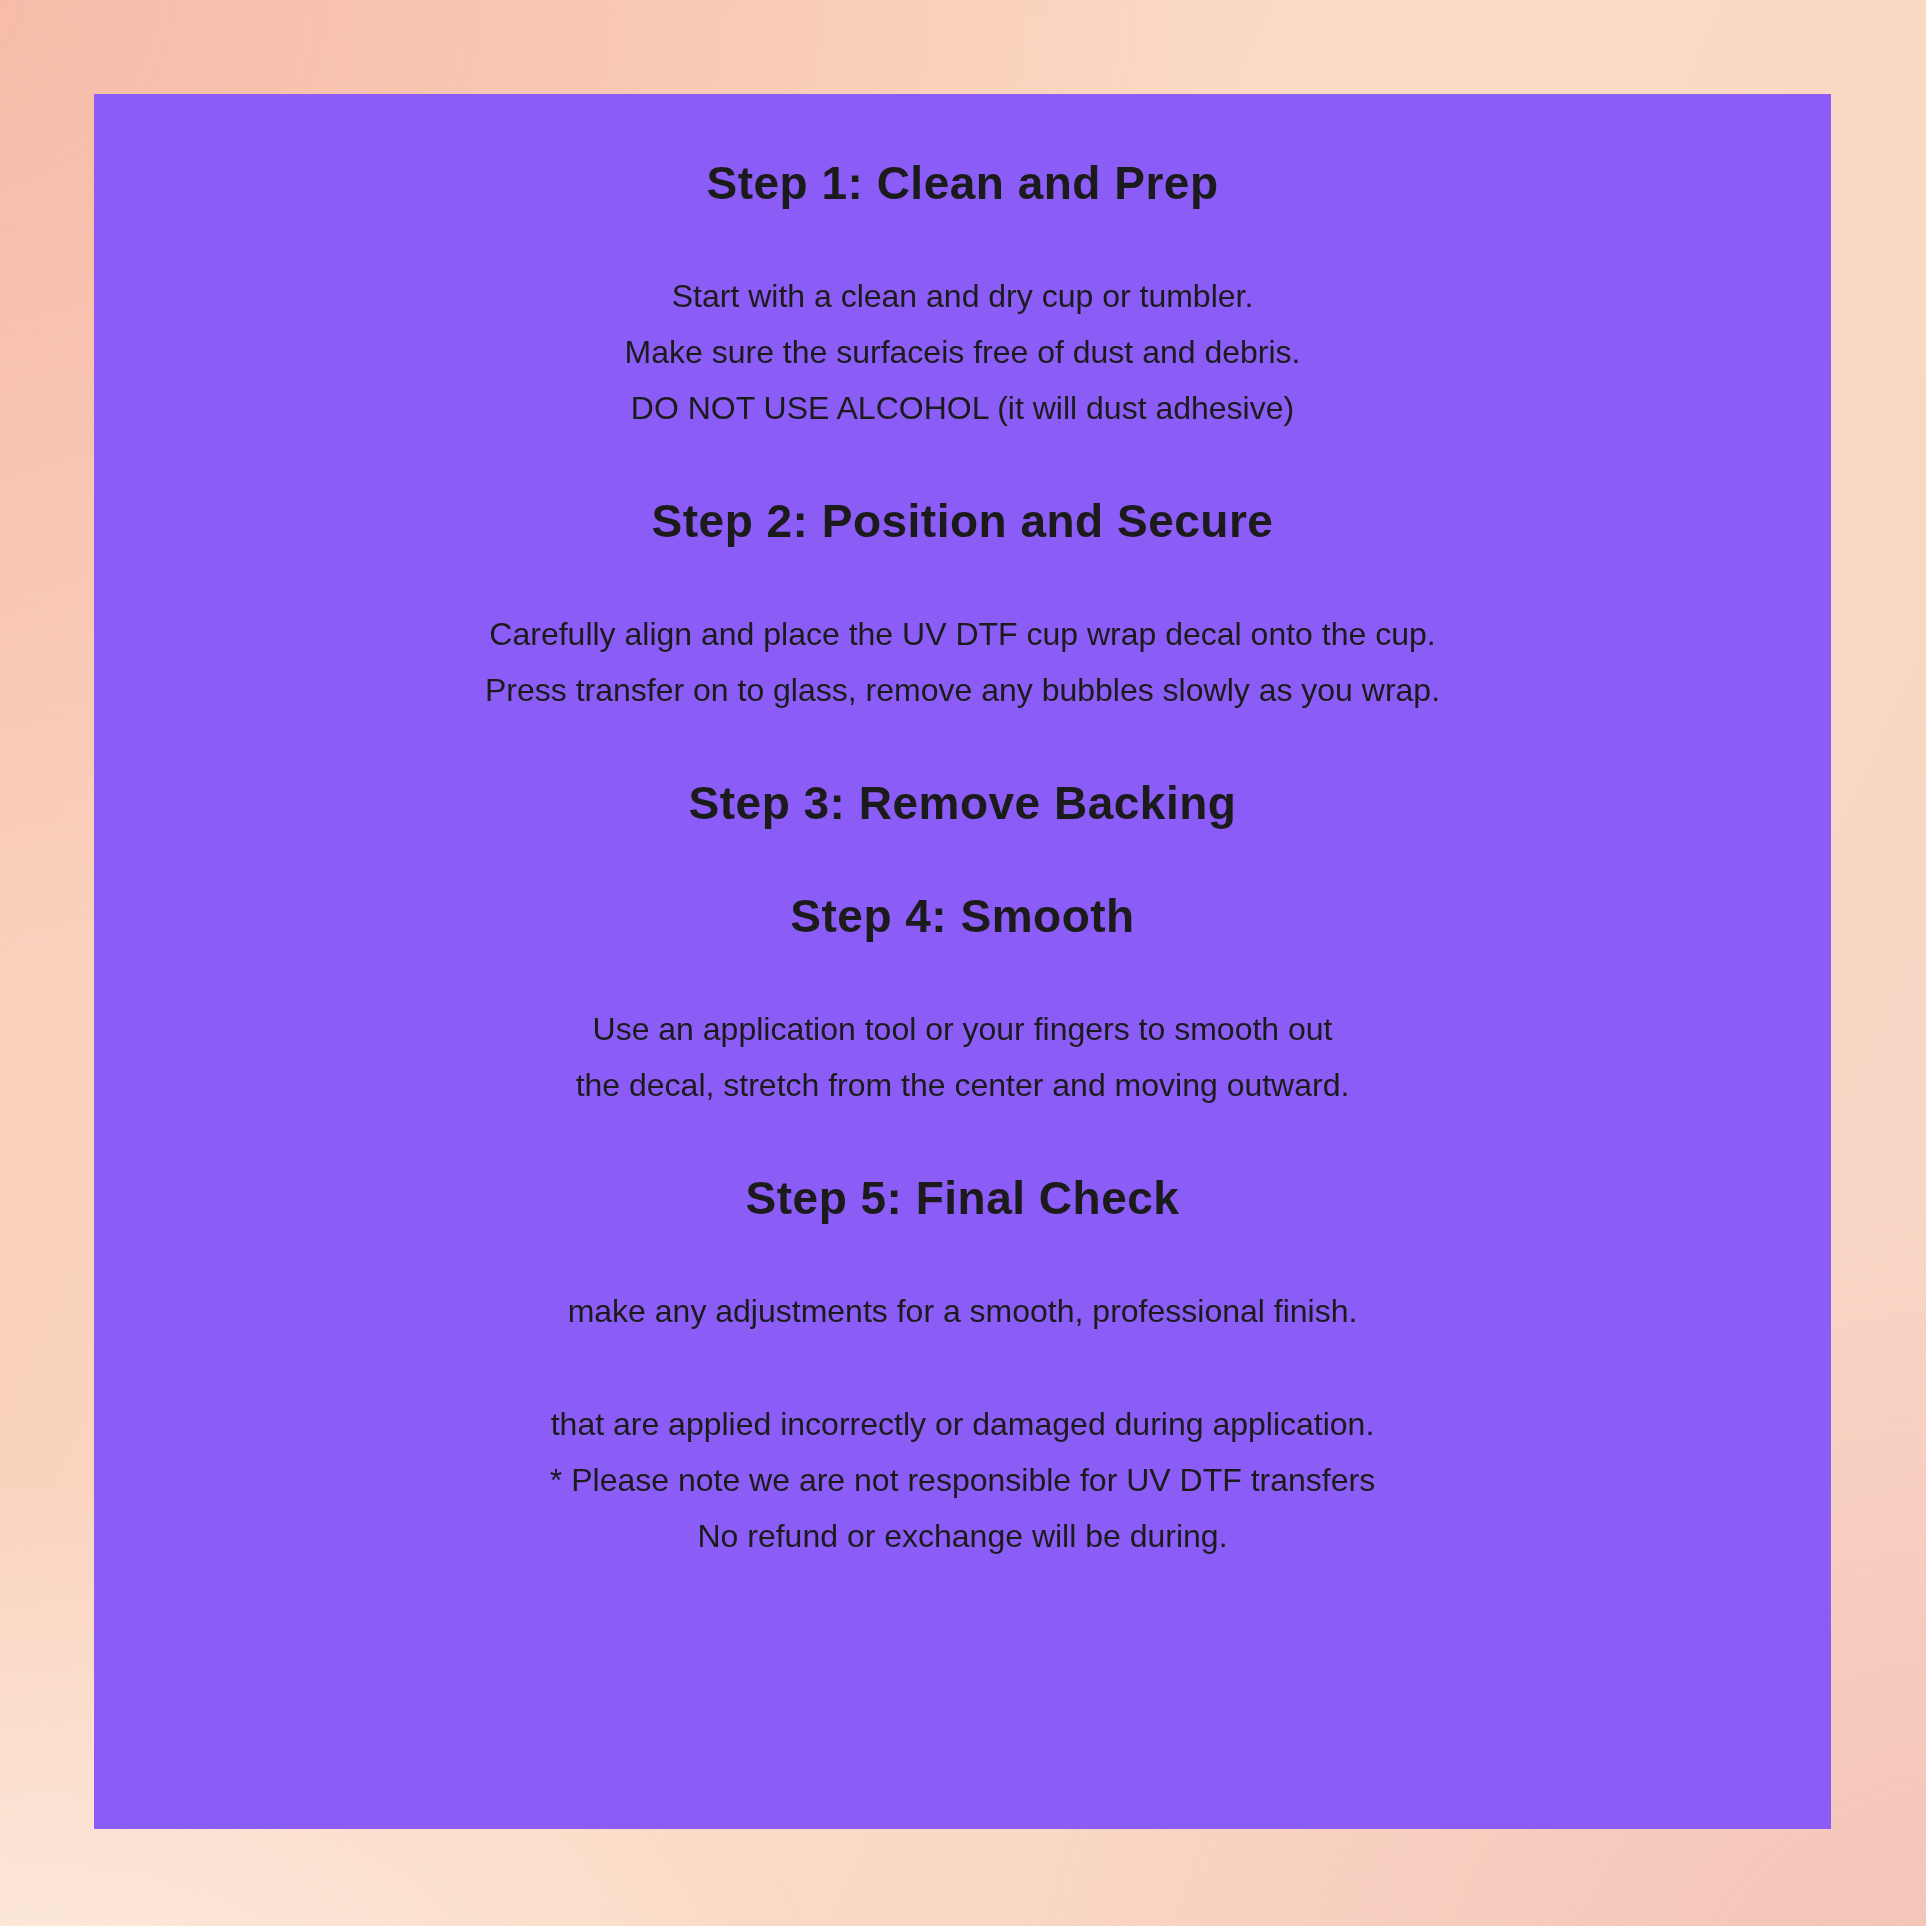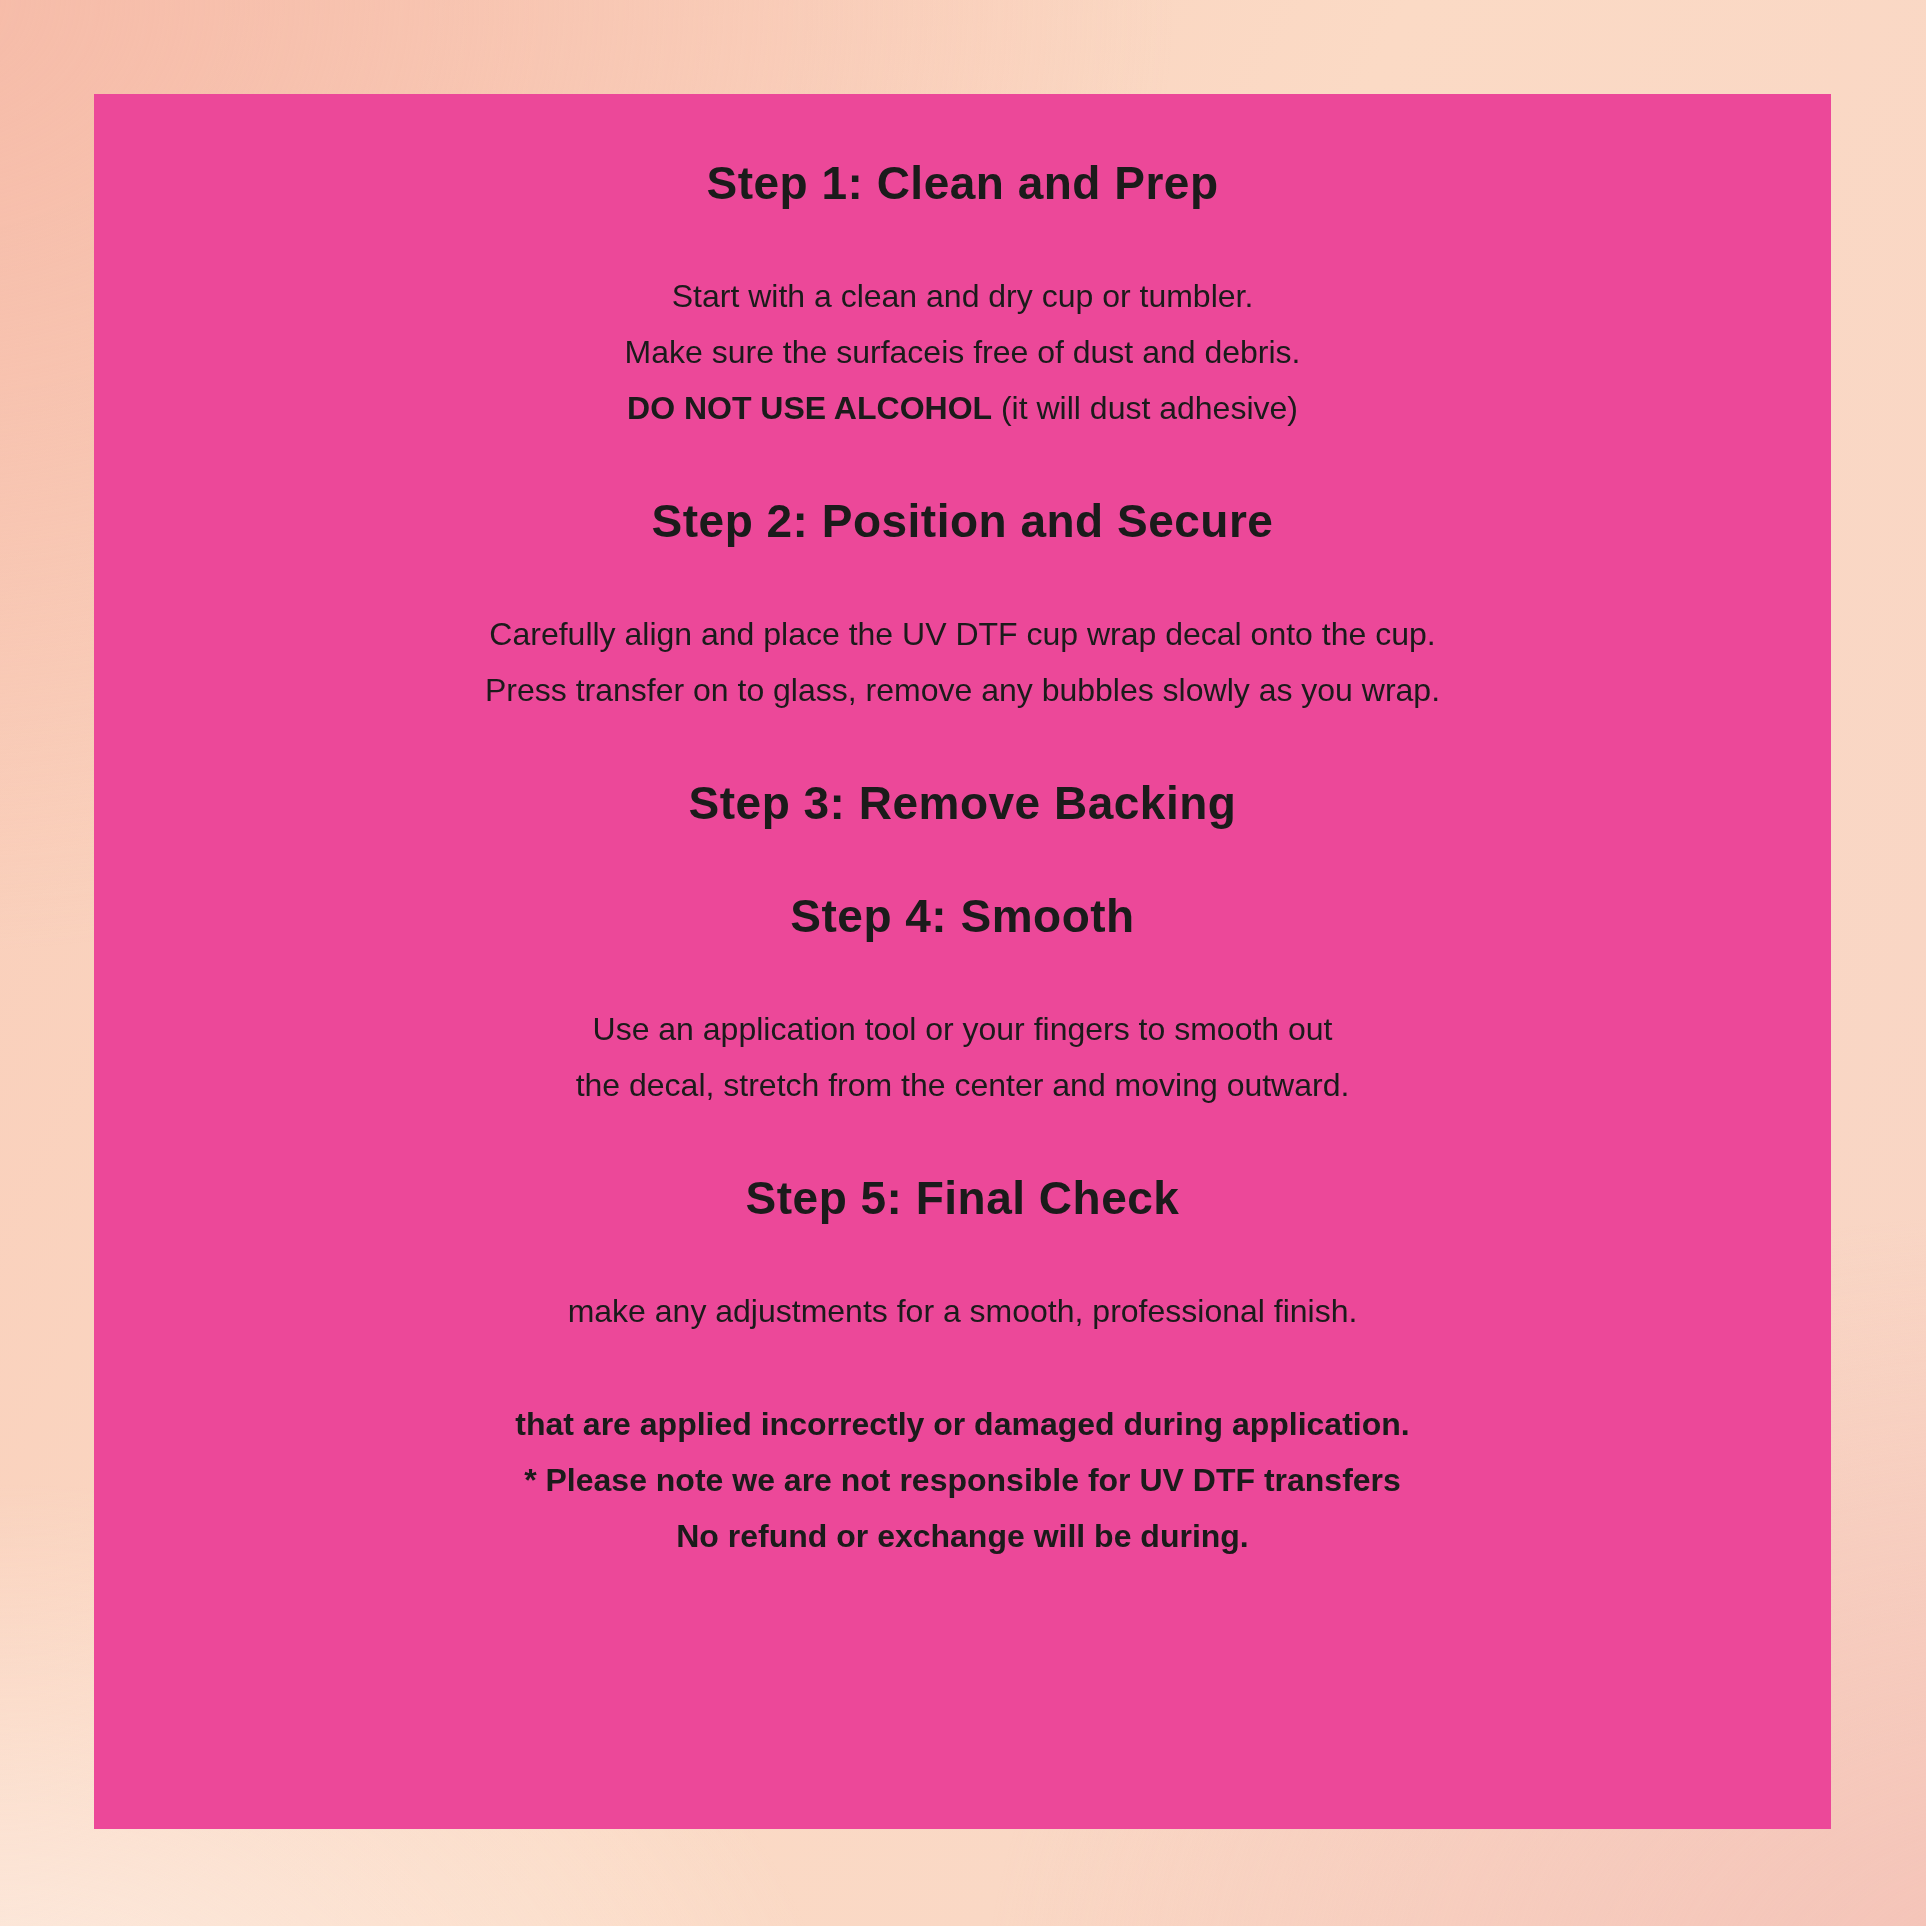--- a/index.html
+++ b/index.html
@@ -15,21 +15,21 @@
       radial-gradient(80% 60% at 0% 110%, #fdeee3 0%, rgba(253,238,227,0) 55%),
       linear-gradient(115deg, #f9ccb8 0%, #fbdac5 50%, #f8d4c4 100%);
     overflow: hidden;
   }
   .card {
     position: absolute;
     left: 94px;
     top: 94px;
     right: 96px;
     bottom: 98px;
-    background: #ec4899;
+    background: #8b5cf6;
     box-sizing: border-box;
     padding: 61px 40px 30px 40px;
     text-align: center;
     color: #1b1b1b;
   }
   .block {
     margin: 0 0 57px 0;
   }
   .heading {
     font-size: 46px;
@@ -38,21 +38,21 @@
     letter-spacing: 0.5px;
   }
   .line {
     display: block;
     font-size: 32px;
     line-height: 56px;
     font-weight: 400;
     white-space: pre-wrap;
   }
   .line-bold, .bold-inline {
-    font-weight: 700;
+    font-weight: 400;
   }
   .rest-inline {
     font-weight: 400;
     white-space: pre-wrap;
   }
 </style>
 </head>
 <body>
 
 <div class="card">

